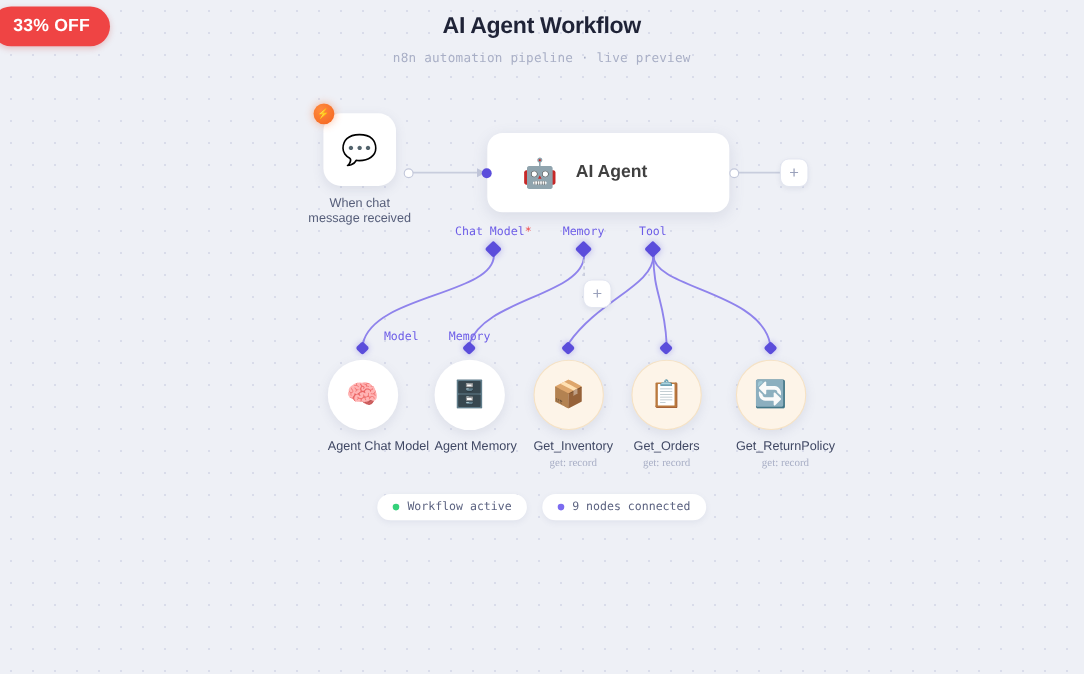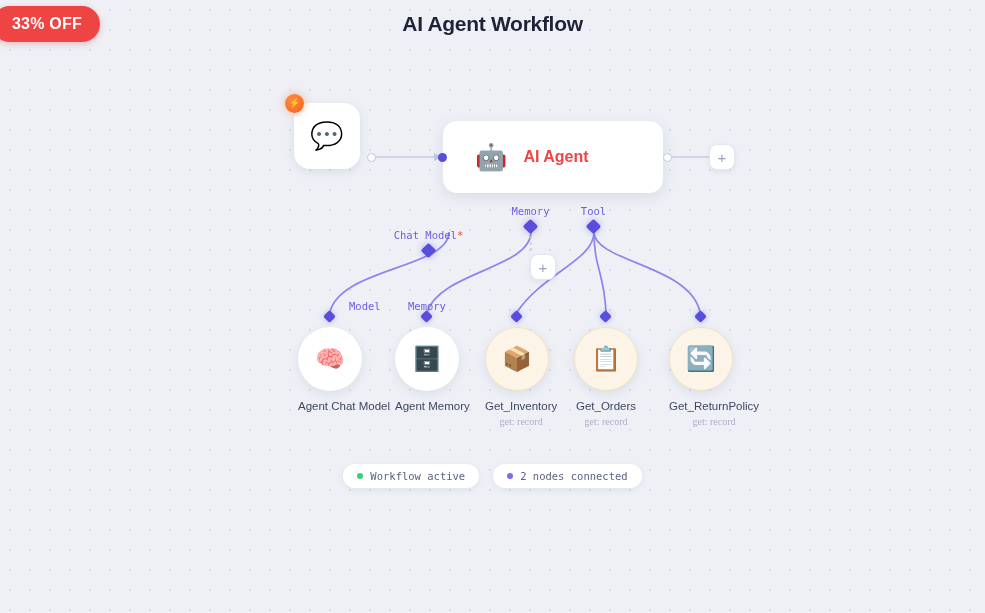--- a/index.html
+++ b/index.html
@@ -91,21 +91,21 @@
     left: 443px; top: 121px;
     width: 220px; height: 72px;
     background: #ffffff;
     border-radius: 14px;
     box-shadow: 0 4px 14px rgba(90,100,140,.14);
     display: flex; align-items: center;
     padding-left: 32px;
     gap: 16px;
   }
   .agent-icon { font-size: 26px; line-height: 1; }
-  .agent-title { font-size: 16px; font-weight: bold; color: #ef4444; }
+  .agent-title { font-size: 16px; font-weight: bold; color: #404040; }
 
   
   .circle-node {
     width: 64px; height: 64px;
     border-radius: 50%;
     display: flex; align-items: center; justify-content: center;
     font-size: 24px; line-height: 1;
     background: #ffffff;
     box-shadow: 0 3px 10px rgba(90,100,140,.13);
   }
@@ -182,21 +182,21 @@
   .in-dot {
     position: absolute;
     width: 9px; height: 9px;
     border-radius: 50%;
     background: #5b4ddb;
   }
 
   
   .status-bar {
     position: absolute;
-    left: 0; right: 0; top: 464px;
+    left: 0; right: 0; top: 449px;
     display: flex; justify-content: center; gap: 14px;
   }
   .pill {
     background: #ffffff;
     border-radius: 14px;
     padding: 6px 14px;
     display: flex; align-items: center; gap: 7px;
     font-family: "DejaVu Sans Mono", monospace;
     font-size: 10.5px;
     color: #5b6280;
@@ -204,20 +204,21 @@
   }
   .pill-dot { width: 6px; height: 6px; border-radius: 50%; flex: none; }
 </style>
 </head>
 <body>
 
 <div class="promo-badge">33% OFF</div>
 
 <div class="header">
   <div class="page-title">AI Agent Workflow</div>
+  <div class="page-subtitle">n8n automation pipeline · live preview</div>
 </div>
 
 <div class="canvas">
 
   <svg class="svg-layer" viewBox="0 0 985 613">
     <defs>
       <marker id="arr" markerWidth="7" markerHeight="7" refX="4" refY="3.2" orient="auto">
         <path d="M0,0.6 L5,3.2 L0,5.8 z" fill="#c2c7da"></path>
       </marker>
     </defs>
@@ -235,32 +236,33 @@
     <path d="M594,232 C594,260 545,272 517,312" fill="none" stroke="#8f83ec" stroke-width="1.7"></path>
     <path d="M594,232 C594,268 604,272 606,312" fill="none" stroke="#8f83ec" stroke-width="1.7"></path>
     <path d="M594,232 C594,262 690,265 700,312" fill="none" stroke="#8f83ec" stroke-width="1.7"></path>
   </svg>
 
   <div class="node" style="left:294px; top:103px;">
     <div class="node-square">
       <span>💬</span>
       <div class="trigger-badge">⚡</div>
     </div>
+    <div class="node-label">When chat message received</div>
   </div>
   <div class="io-circle" style="left:367px; top:153px;"></div>
 
   <div class="agent-card">
     <span class="agent-icon">🤖</span>
     <span class="agent-title">AI Agent</span>
   </div>
   <div class="in-dot" style="left:438px; top:153px;"></div>
   <div class="io-circle" style="left:663px; top:153px;"></div>
   <div class="plus-btn" style="left:709px; top:144px;">+</div>
 
-  <div class="connector" style="left:423px; top:221px;margin-top:24px;">
+  <div class="connector" style="left:443px; top:221px;">
     <div class="conn-label"><span>Chat Model</span><span class="req-star">*</span></div>
     <div class="diamond"></div>
   </div>
   <div class="connector" style="left:525px; top:221px;">
     <div class="conn-label">Memory</div>
     <div class="diamond"></div>
   </div>
   <div class="connector" style="left:588px; top:221px;text-align:right;">
     <div class="conn-label">Tool</div>
     <div class="diamond"></div>
@@ -316,15 +318,15 @@
   </div>
 </div>
 
 <div class="status-bar">
   <div class="pill">
     <span class="pill-dot" style="background:#34d17a"></span>
     <span>Workflow active</span>
   </div>
   <div class="pill">
     <span class="pill-dot" style="background:#7b6bf0"></span>
-    <span>2 nodes connected</span>
+    <span>9 nodes connected</span>
   </div>
 </div>
 
 </body></html>

